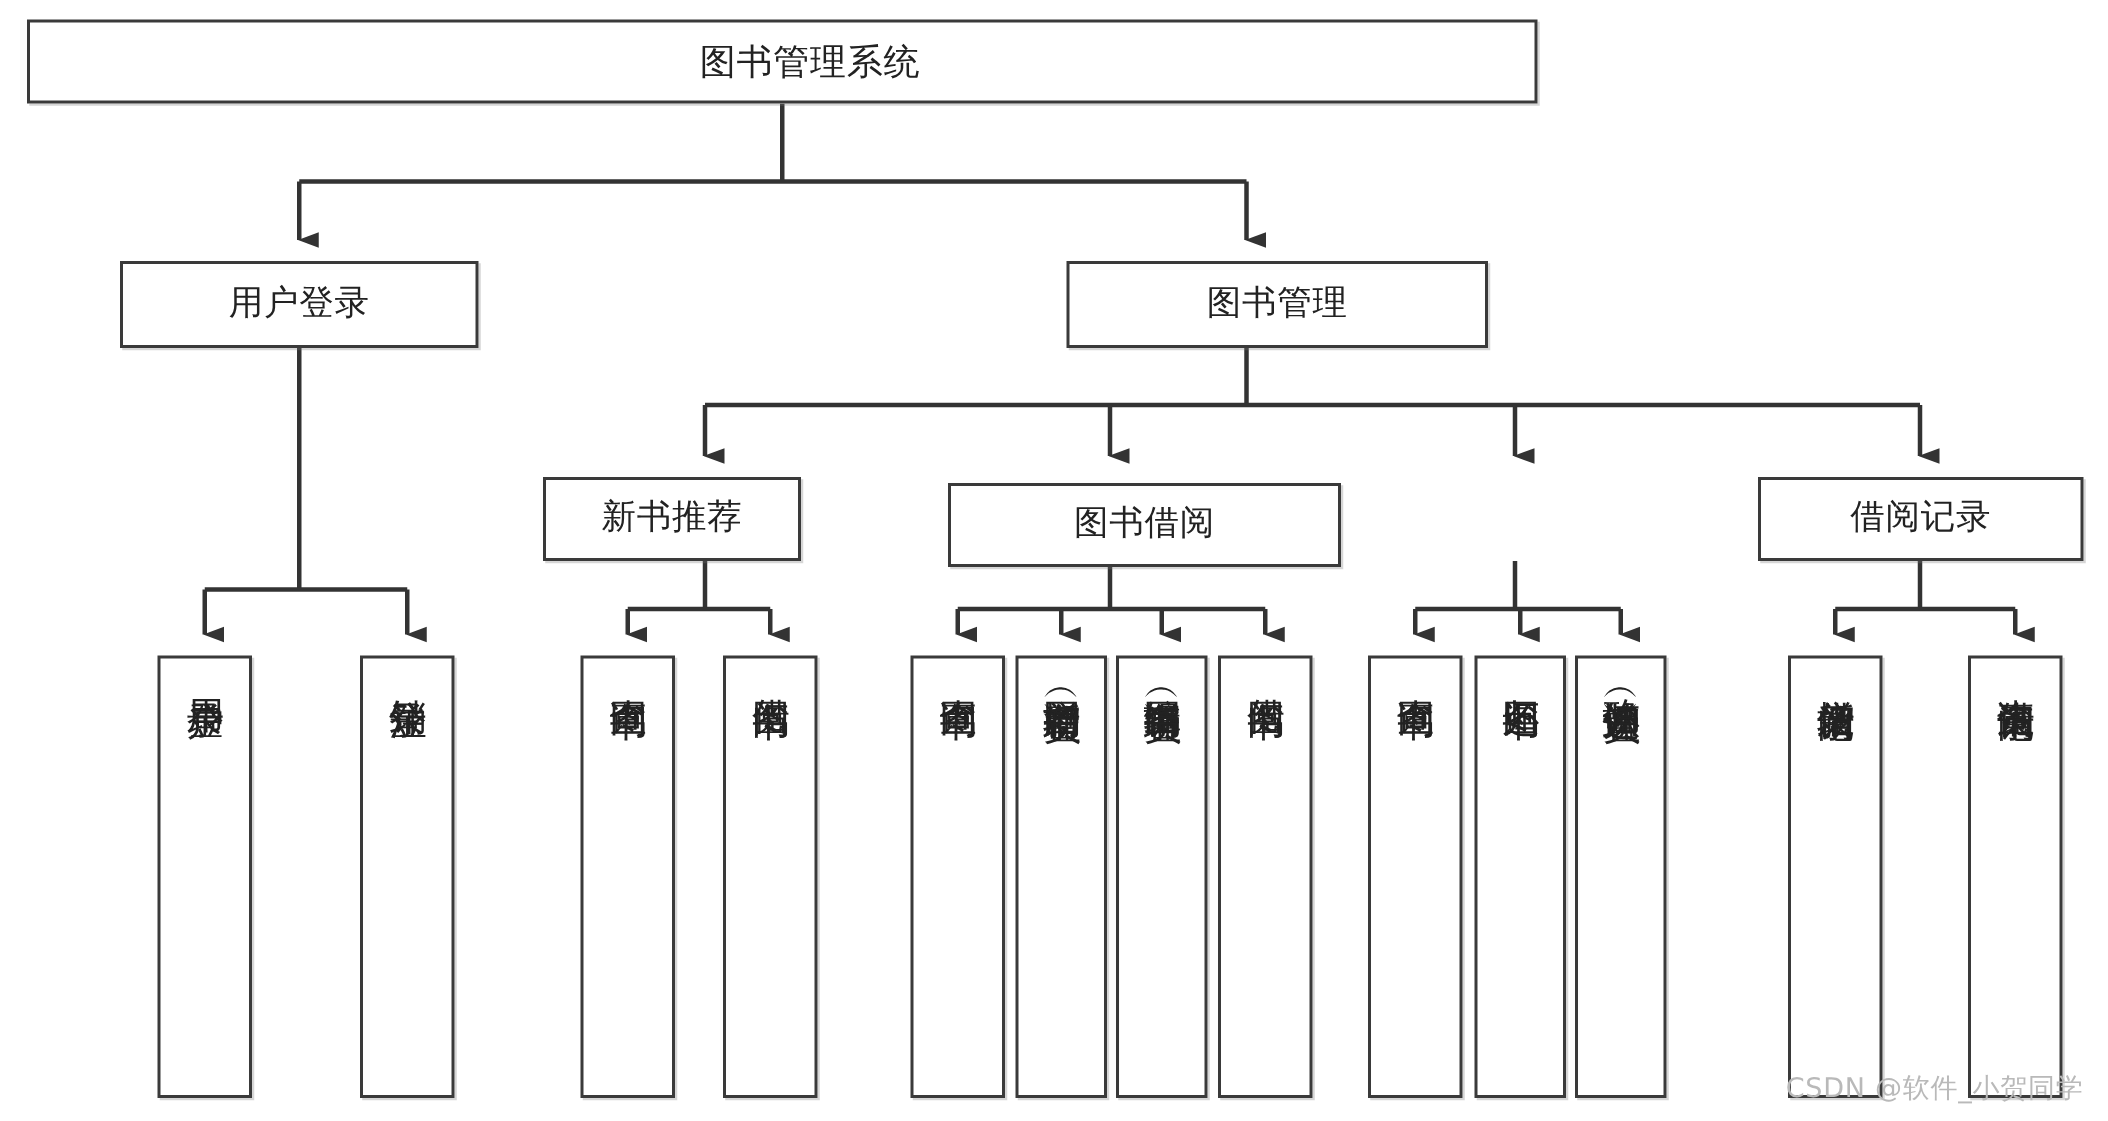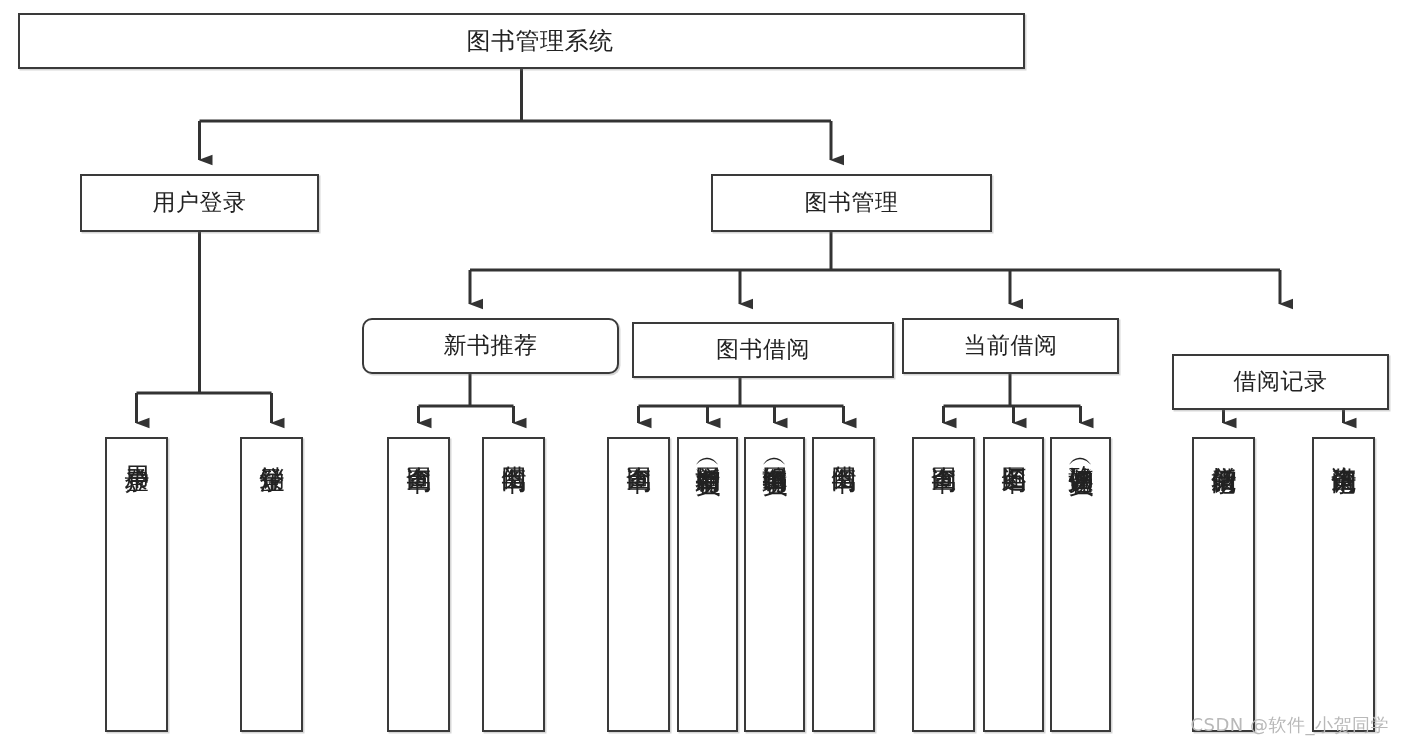--- a/index.html
+++ b/index.html
@@ -135,33 +135,30 @@
   </div>
 
   <div class="node horiz" style="left:80px; top:174px; width:239px; height:58px;">
     <span class="label">用户登录</span>
   </div>
 
   <div class="node horiz" style="left:711px; top:174px; width:281px; height:58px;">
     <span class="label">图书管理</span>
   </div>
 
-  <div class="node horiz" style="left:362px; top:318px; width:257px; height:56px;border-radius:10px;">
+  <div class="node horiz" style="left:362px; top:318px; width:172px; height:56px;">
     <span class="label">新书推荐</span>
   </div>
 
   <div class="node horiz" style="left:632px; top:322px; width:262px; height:56px;">
     <span class="label">图书借阅</span>
   </div>
 
-  <div class="node horiz" style="left:902px; top:318px; width:217px; height:56px;">
-    <span class="label">当前借阅</span>
-  </div>
-
-  <div class="node horiz" style="left:1172px; top:318px; width:217px; height:56px;margin-top:36px;">
+
+  <div class="node horiz" style="left:1172px; top:318px; width:217px; height:56px;">
     <span class="label">借阅记录</span>
   </div>
 
   <div class="node vert" style="left:105px; top:437px; width:63px; height:295px;">
     <span class="label">用户登录</span>
   </div>
 
   <div class="node vert" style="left:240px; top:437px; width:63px; height:295px;">
     <span class="label">注销登录</span>
   </div>

